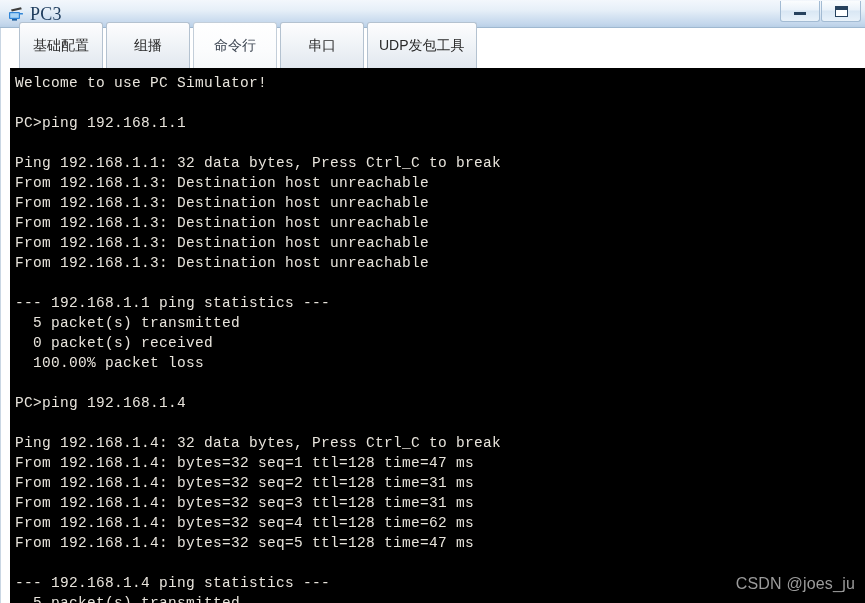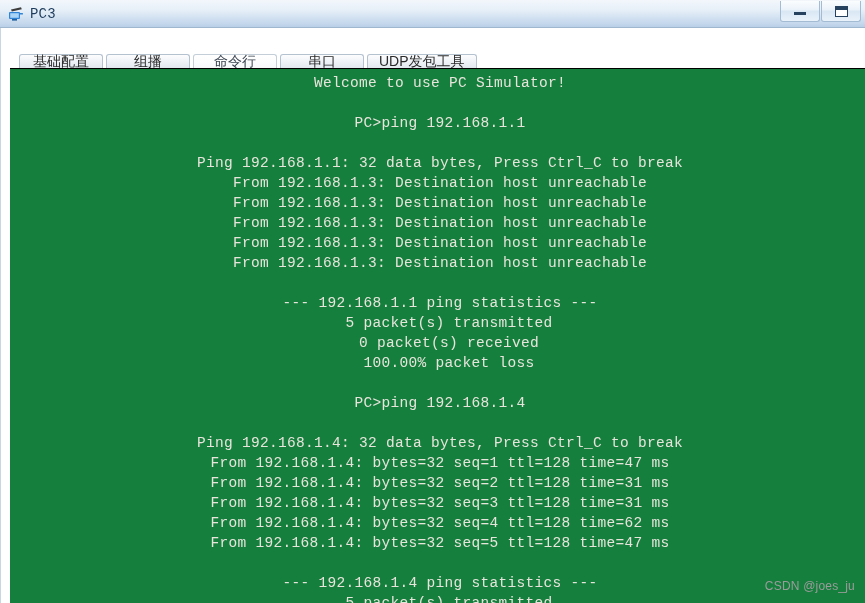--- a/index.html
+++ b/index.html
@@ -50,23 +50,23 @@
   .app-icon {
     width: 18px;
     height: 18px;
     position: relative;
     flex: 0 0 auto;
     margin-right: 5px;
   }
   .app-icon svg { display: block; }
 
   #window-title {
-    font-size: 14px;
+    font-size: 18px;
     color: #1d3b5c;
-    font-family: Liberation Mono, monospace;
+    font-family: Liberation Serif, serif;
     letter-spacing: 0.2px;
     line-height: 1;
   }
 
   #window-controls {
     position: absolute;
     right: 4px;
     top: 1px;
     display: flex;
     height: 24px;
@@ -117,21 +117,21 @@
     height: 40px;
     background: #ffffff;
     border-left: 1px solid #c9d6e3;
     border-right: 1px solid #ffffff;
     box-sizing: border-box;
     padding-left: 18px;
     display: flex;
     align-items: flex-end;
   }
   .tab {
-    height: 14px;
+    height: 46px;
     min-width: 84px;
     padding: 0 11px;
     margin-right: 3px;
     box-sizing: border-box;
     display: flex;
     align-items: center;
     justify-content: center;
     font-size: 14px;
     color: #2a2a2a;
     border: 1px solid #b4c2d0;
@@ -155,45 +155,44 @@
     box-sizing: border-box;
     height: 535px;
     background: #ffffff;
   }
   #terminal {
     position: absolute;
     left: 9px;
     top: 0;
     right: 0;
     bottom: 0;
-    background: #15803d;
+    background: #000000;
     overflow: hidden;
     border-top: 1px solid #000000;
-    text-align: center;
   }
   #terminal-lines {
     padding: 4px 0 0 5px;
     font-family: "Liberation Mono", "DejaVu Sans Mono", monospace;
     font-size: 14.5px;
     line-height: 20px;
     color: #e8e4dc;
     white-space: pre;
     letter-spacing: 0.3px;
   }
   .term-line {
     height: 20px;
     white-space: pre;
   }
 
   
   #watermark {
     position: absolute;
     right: 10px;
     bottom: 10px;
-    font-size: 12px;
+    font-size: 16px;
     color: #9b9b9b;
     font-family: "Liberation Sans", sans-serif;
     letter-spacing: 0.2px;
     pointer-events: none;
   }
 
   
   #left-edge {
     position: absolute;
     left: 0;

